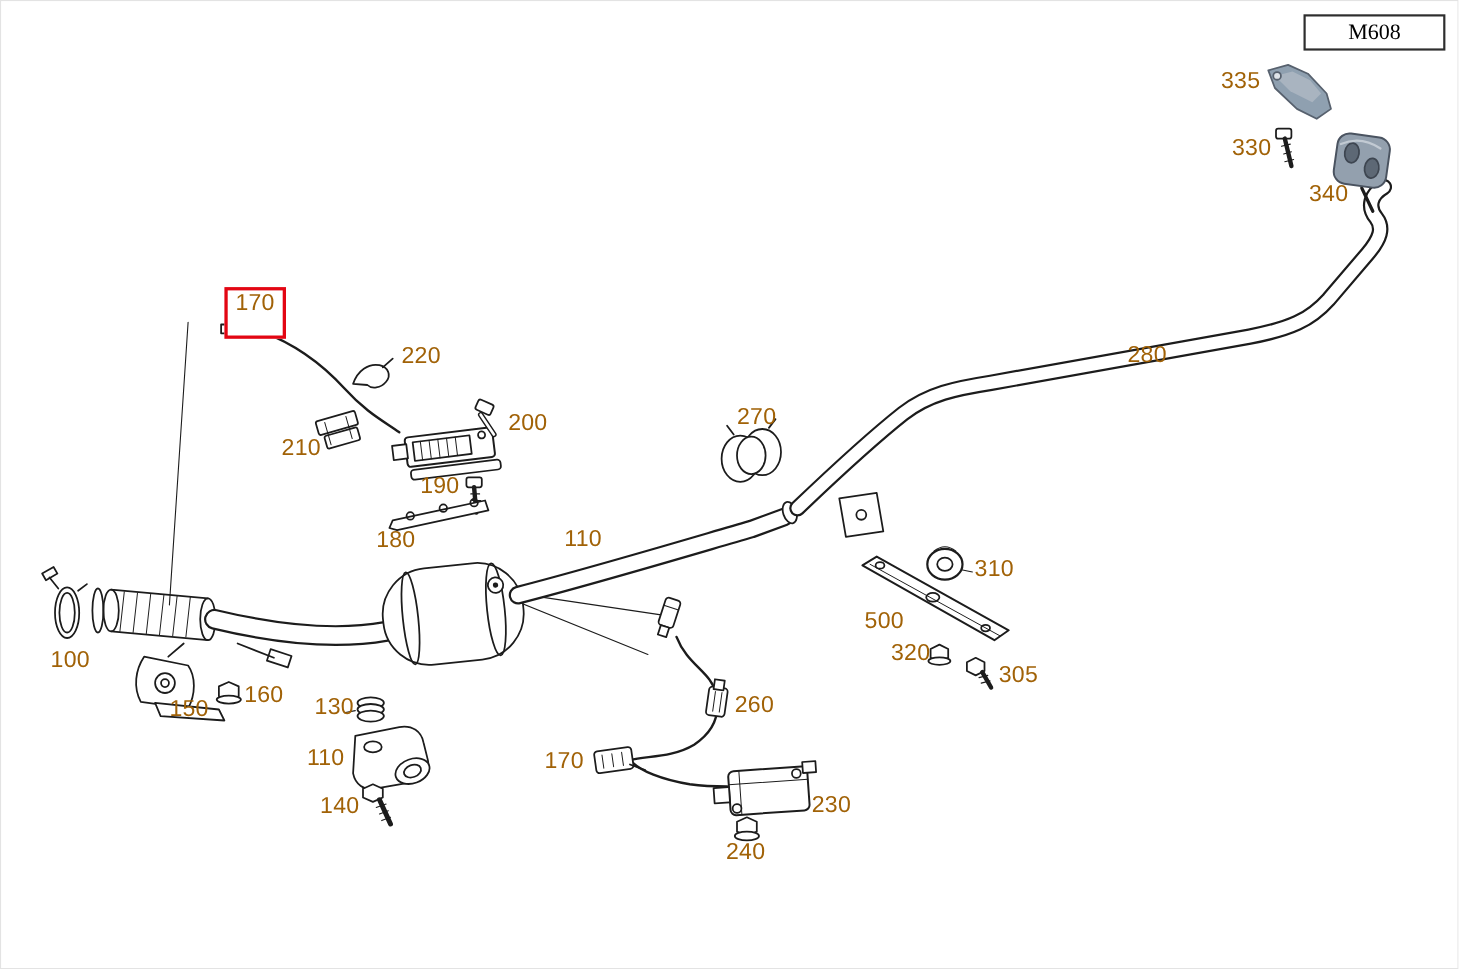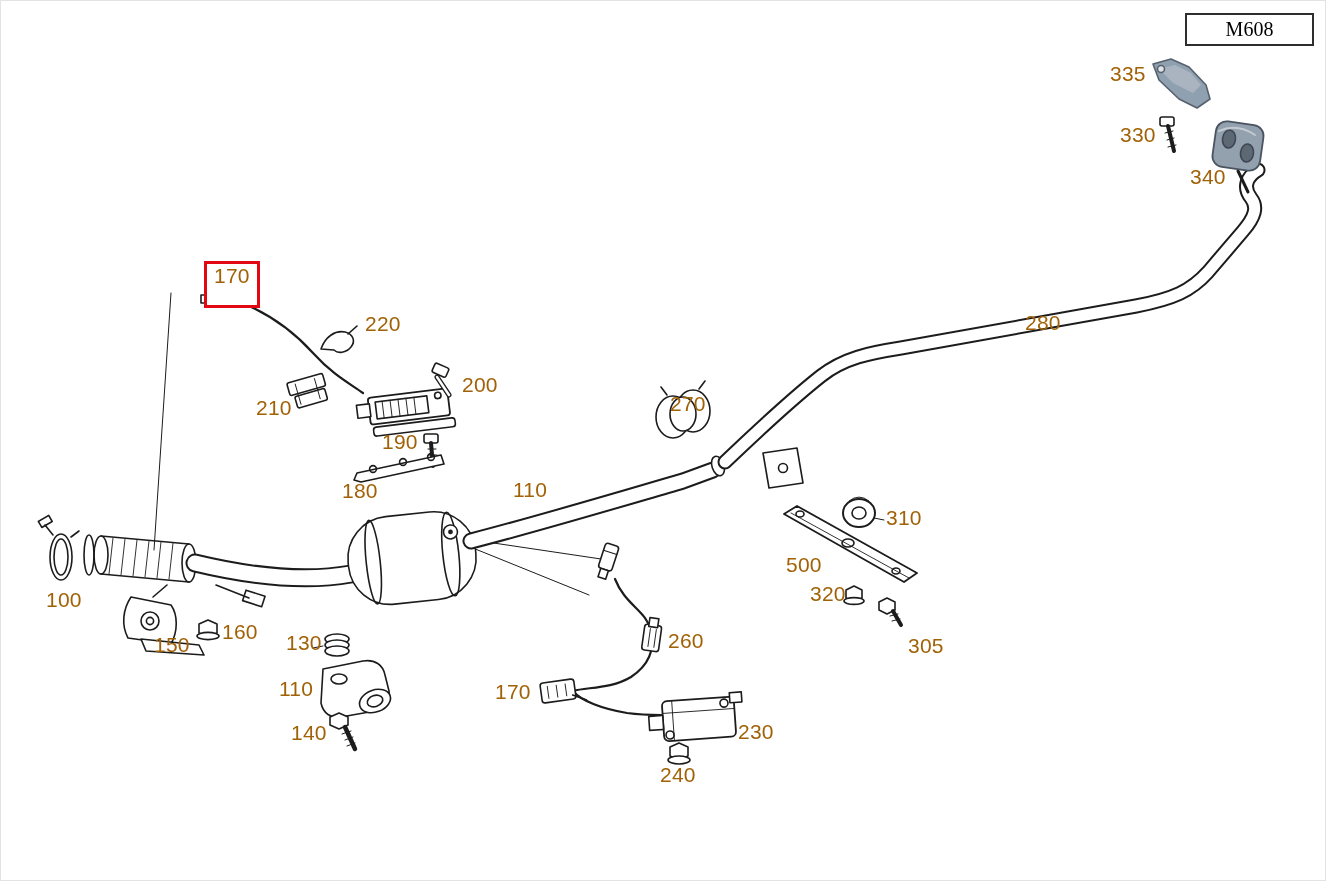--- a/index.html
+++ b/index.html
@@ -268,29 +268,29 @@
   </svg>
 
   <div class="labels-layer">
       <div class="part-label selected" style="left: 213px; top: 266px;">170</div>
       <div class="part-label" style="left: 364px; top: 312px; text-align: right;">220</div>
       <div class="part-label" style="left: 461px; top: 373px;">200</div>
       <div class="part-label" style="left: 255px; top: 396px;">210</div>
       <div class="part-label" style="left: 381px; top: 430px;">190</div>
       <div class="part-label" style="left: 341px; top: 479px;">180</div>
       <div class="part-label" style="left: 512px; top: 478px;">110</div>
-      <div class="part-label" style="left: 669px; top: 367px; margin-top: 25px;">270</div>
+      <div class="part-label" style="left: 669px; top: 367px;">270</div>
       <div class="part-label" style="left: 1024px; top: 311px;">280</div>
       <div class="part-label" style="left: 1109px; top: 62px;">335</div>
       <div class="part-label" style="left: 1119px; top: 123px;">330</div>
       <div class="part-label" style="left: 1189px; top: 165px;">340</div>
       <div class="part-label" style="left: 885px; top: 506px;">310</div>
       <div class="part-label" style="left: 785px; top: 553px;">500</div>
       <div class="part-label" style="left: 809px; top: 582px;">320</div>
-      <div class="part-label" style="left: 907px; top: 602px; margin-top: 32px;">305</div>
+      <div class="part-label" style="left: 907px; top: 602px;">305</div>
       <div class="part-label" style="left: 45px; top: 588px;">100</div>
       <div class="part-label" style="left: 105px; top: 633px; margin-left: 48px;">150</div>
       <div class="part-label" style="left: 221px; top: 620px;">160</div>
       <div class="part-label" style="left: 285px; top: 631px;">130</div>
       <div class="part-label" style="left: 278px; top: 677px;">110</div>
       <div class="part-label" style="left: 290px; top: 721px;">140</div>
       <div class="part-label" style="left: 494px; top: 680px;">170</div>
       <div class="part-label" style="left: 667px; top: 629px;">260</div>
       <div class="part-label" style="left: 737px; top: 704px; margin-top: 16px;">230</div>
       <div class="part-label" style="left: 659px; top: 763px;">240</div>

